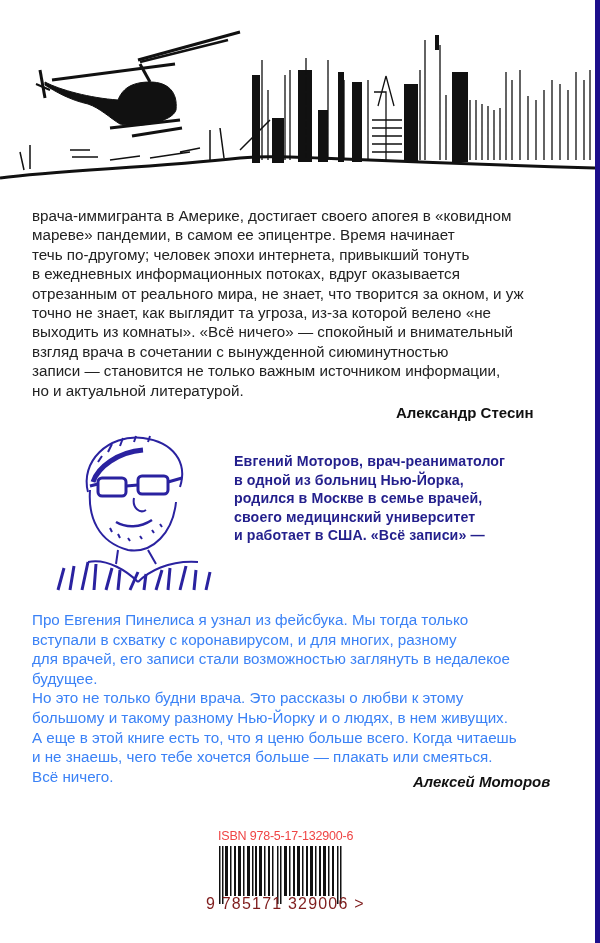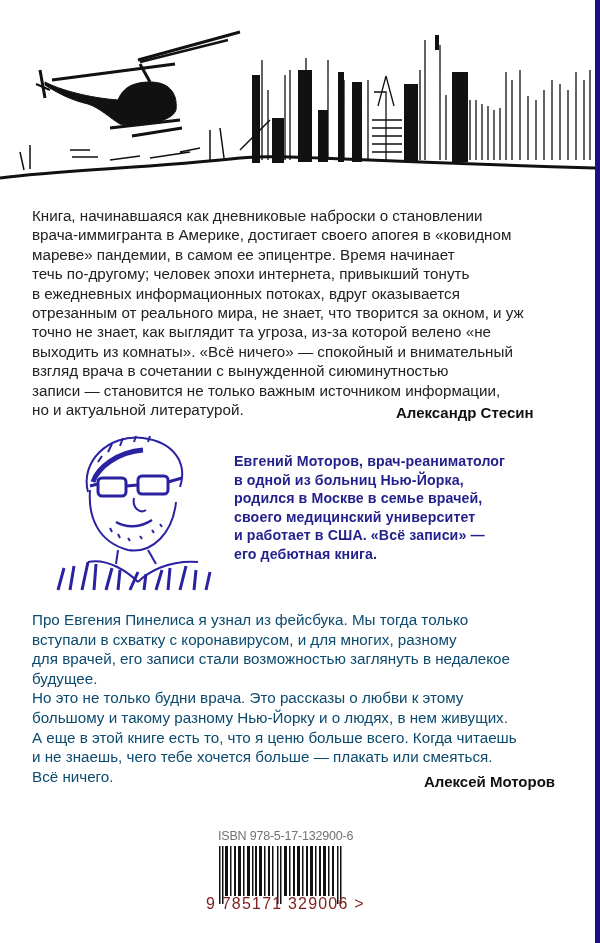--- a/index.html
+++ b/index.html
@@ -4,23 +4,23 @@
 <style>
   html, body { margin: 0; padding: 0; background: #fff; }
   body { width: 600px; height: 943px; position: relative; overflow: hidden; font-family: "Liberation Sans", sans-serif; color: #1a1a1a; }
   .edge { position: absolute; right: 0; top: 0; width: 5px; height: 943px; background: #1d0f8c; }
   .illustration { position: absolute; left: 0; top: 0; width: 595px; height: 200px; }
   .p1 { position: absolute; left: 32px; top: 206px; width: 520px; font-size: 15.2px; line-height: 19.4px; color: #222; }
   .line { display: block; white-space: nowrap; }
   .sig1 { position: absolute; left: 396px; top: 404px; font-size: 15px; font-weight: bold; color: #111; }
   .portrait { position: absolute; left: 48px; top: 432px; width: 170px; height: 160px; }
   .bio { position: absolute; left: 234px; top: 452px; font-size: 14.2px; line-height: 18.5px; font-weight: bold; color: #231f8c; letter-spacing: 0.1px; }
-  .p2 { position: absolute; left: 32px; top: 610px; width: 540px; font-size: 15.2px; line-height: 19.6px; color: #0c4a6e; }
-  .sig2 { position: absolute; left: 424px; top: 773px; font-size: 15px; font-weight: bold; color: #111; }
-  .isbn-label { position: absolute; left: 218px; top: 829px; font-size: 12.5px; color: #737373; letter-spacing: -0.2px; }
+  .p2 { position: absolute; left: 32px; top: 610px; width: 540px; font-size: 15.2px; line-height: 19.6px; color: #3b82f6; }
+  .sig2 { position: absolute; left: 413px; top: 773px; font-size: 15px; font-weight: bold; color: #111; font-style: italic; }
+  .isbn-label { position: absolute; left: 218px; top: 829px; font-size: 12.5px; color: #ef4444; letter-spacing: -0.2px; }
   .barcode { position: absolute; left: 219px; top: 846px; width: 125px; height: 58px; }
   .barnum { position: absolute; left: 206px; top: 895px; font-size: 16px; color: #7f1d1d; letter-spacing: 1.2px; }
 </style>
 </head>
 <body>
 
 <div class="edge"></div>
 
 <svg class="illustration" viewBox="0 0 595 200">
 
@@ -51,21 +51,20 @@
     <rect x="404" y="84" width="14" height="78"></rect>
     <rect x="452" y="72" width="16" height="90"></rect>
     <rect x="435" y="35" width="4" height="15"></rect>
   </g>
   <g stroke="#111" stroke-width="1.3" fill="none">
     <path d="M262 60 l0 100 M268 90 l0 70 M285 75 l0 85 M290 70 l0 90 M306 58 l0 100 M328 60 l0 100 M344 80 l0 80 M368 80 l0 80 M374 92 l12 0 l0 70 M372 120 l30 0 M372 128 l30 0 M372 136 l30 0 M372 144 l30 0 M372 152 l30 0 M386 76 l-8 30 M386 76 l8 30 M420 70 l0 90 M425 40 l0 120 M440 45 l0 115 M446 95 l0 65 M470 100 l0 60 M476 100 l0 60 M482 104 l0 56 M488 106 l0 54 M494 110 l0 50 M500 108 l0 52 M506 72 l0 88 M512 80 l0 80 M520 70 l0 90 M528 96 l0 64 M536 100 l0 60 M544 90 l0 70 M552 80 l0 80 M560 84 l0 76 M568 90 l0 70 M576 72 l0 88 M584 80 l0 80 M590 70 l0 90"></path>
   </g>
 </svg>
 
 <div class="p1">
-  <span class="line">Книга, начинавшаяся как дневниковые наброски о становлении</span>
   <span class="line">врача-иммигранта в Америке, достигает своего апогея в «ковидном</span>
   <span class="line">мареве» пандемии, в самом ее эпицентре. Время начинает</span>
   <span class="line">течь по-другому; человек эпохи интернета, привыкший тонуть</span>
   <span class="line">в ежедневных информационных потоках, вдруг оказывается</span>
   <span class="line">отрезанным от реального мира, не знает, что творится за окном, и уж</span>
   <span class="line">точно не знает, как выглядит та угроза, из-за которой велено «не</span>
   <span class="line">выходить из комнаты». «Всё ничего» — спокойный и внимательный</span>
   <span class="line">взгляд врача в сочетании с вынужденной сиюминутностью</span>
   <span class="line">записи — становится не только важным источником информации,</span>
   <span class="line">но и актуальной литературой.</span>
@@ -91,21 +90,20 @@
     <path d="M10 158 l6 -22 M22 158 l4 -24 M34 158 l6 -28 M46 158 l2 -26 M58 158 l6 -22 M70 158 l2 -20 M82 158 l8 -18 M96 158 l2 -16 M108 158 l6 -20 M120 158 l2 -22 M132 158 l6 -24 M146 158 l2 -20 M158 158 l4 -18"></path>
   </g>
 </svg>
 
 <div class="bio">
   <span class="line">Евгений Моторов, врач-реаниматолог</span>
   <span class="line">в одной из больниц Нью-Йорка,</span>
   <span class="line">родился в Москве в семье врачей,</span>
   <span class="line">своего медицинский университет</span>
   <span class="line">и работает в США. «Всё записи» —</span>
-  <span class="line">его дебютная книга.</span>
 </div>
 
 <div class="p2">
   <span class="line">Про Евгения Пинелиса я узнал из фейсбука. Мы тогда только</span>
   <span class="line">вступали в схватку с коронавирусом, и для многих, разному</span>
   <span class="line">для врачей, его записи стали возможностью заглянуть в недалекое</span>
   <span class="line">будущее.</span>
   <span class="line">Но это не только будни врача. Это рассказы о любви к этому</span>
   <span class="line">большому и такому разному Нью-Йорку и о людях, в нем живущих.</span>
   <span class="line">А еще в этой книге есть то, что я ценю больше всего. Когда читаешь</span>

